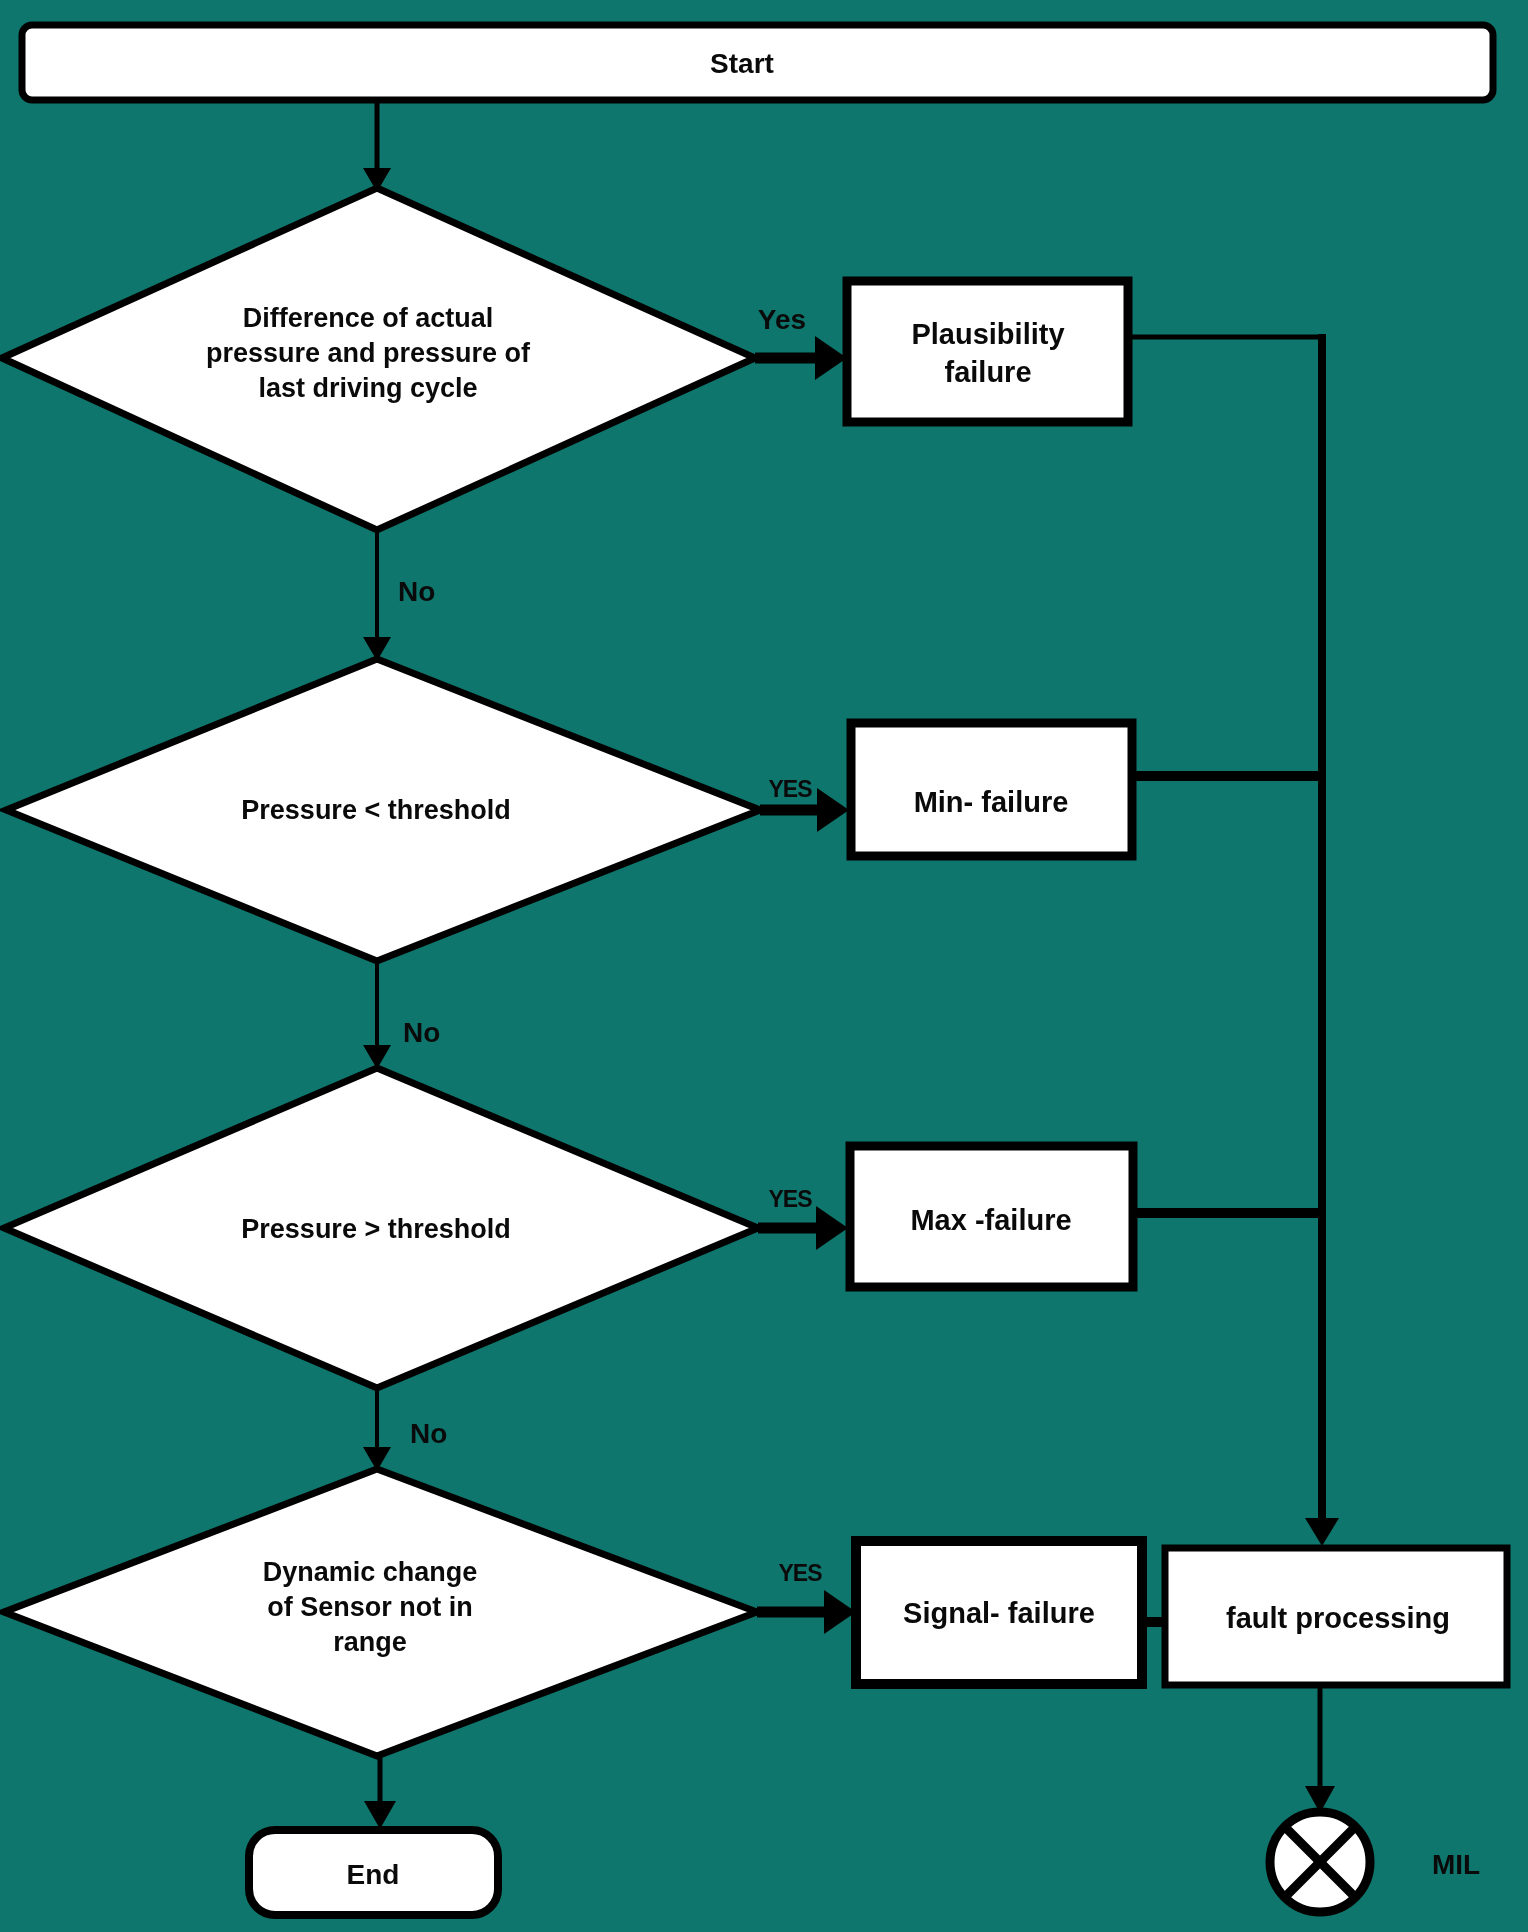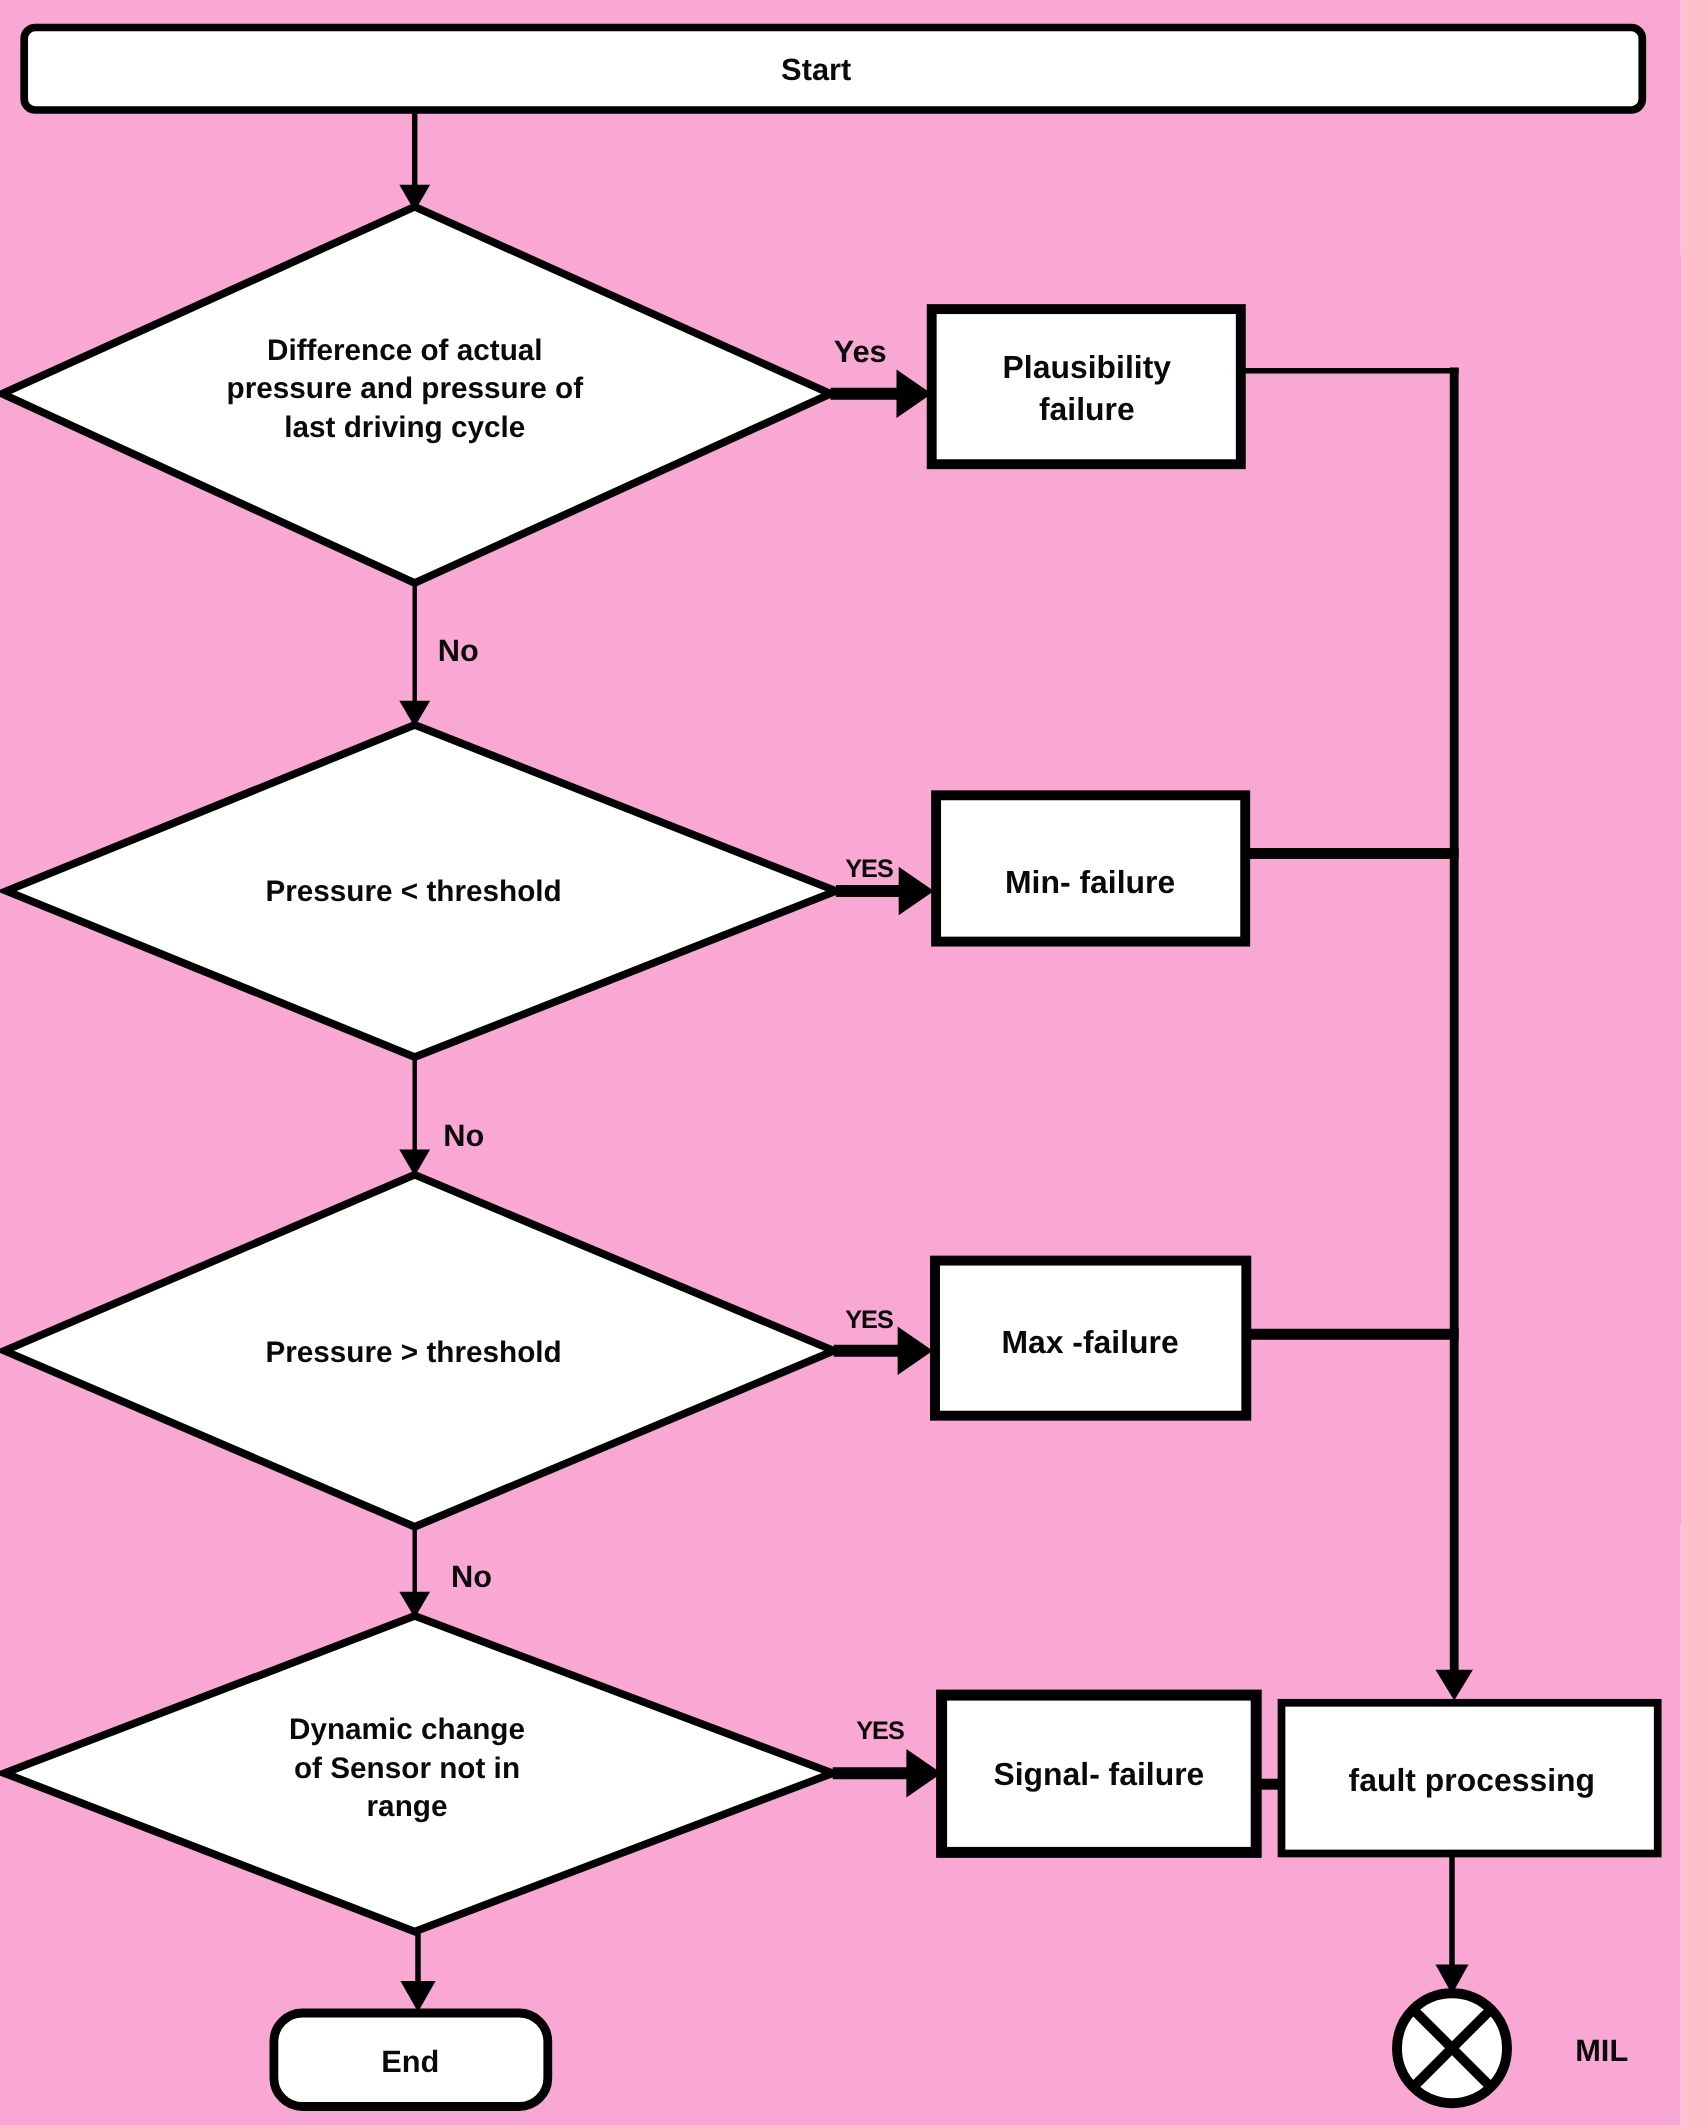--- a/index.html
+++ b/index.html
@@ -3,21 +3,21 @@
 <meta charset="utf-8">
 <style>
   html, body {
     margin: 0;
     padding: 0;
     background: #ffffff;
   }
   .page {
     width: 1528px;
     height: 1932px;
-    background: #f9a8d4;
+    background: #0f766e;
     position: relative;
     font-family: "Liberation Sans", sans-serif;
   }
   svg { display: block; }
   text {
     font-family: "Liberation Sans", "DejaVu Sans", sans-serif;
     font-weight: bold;
     fill: #0a0a0a;
   }
   .shape {

